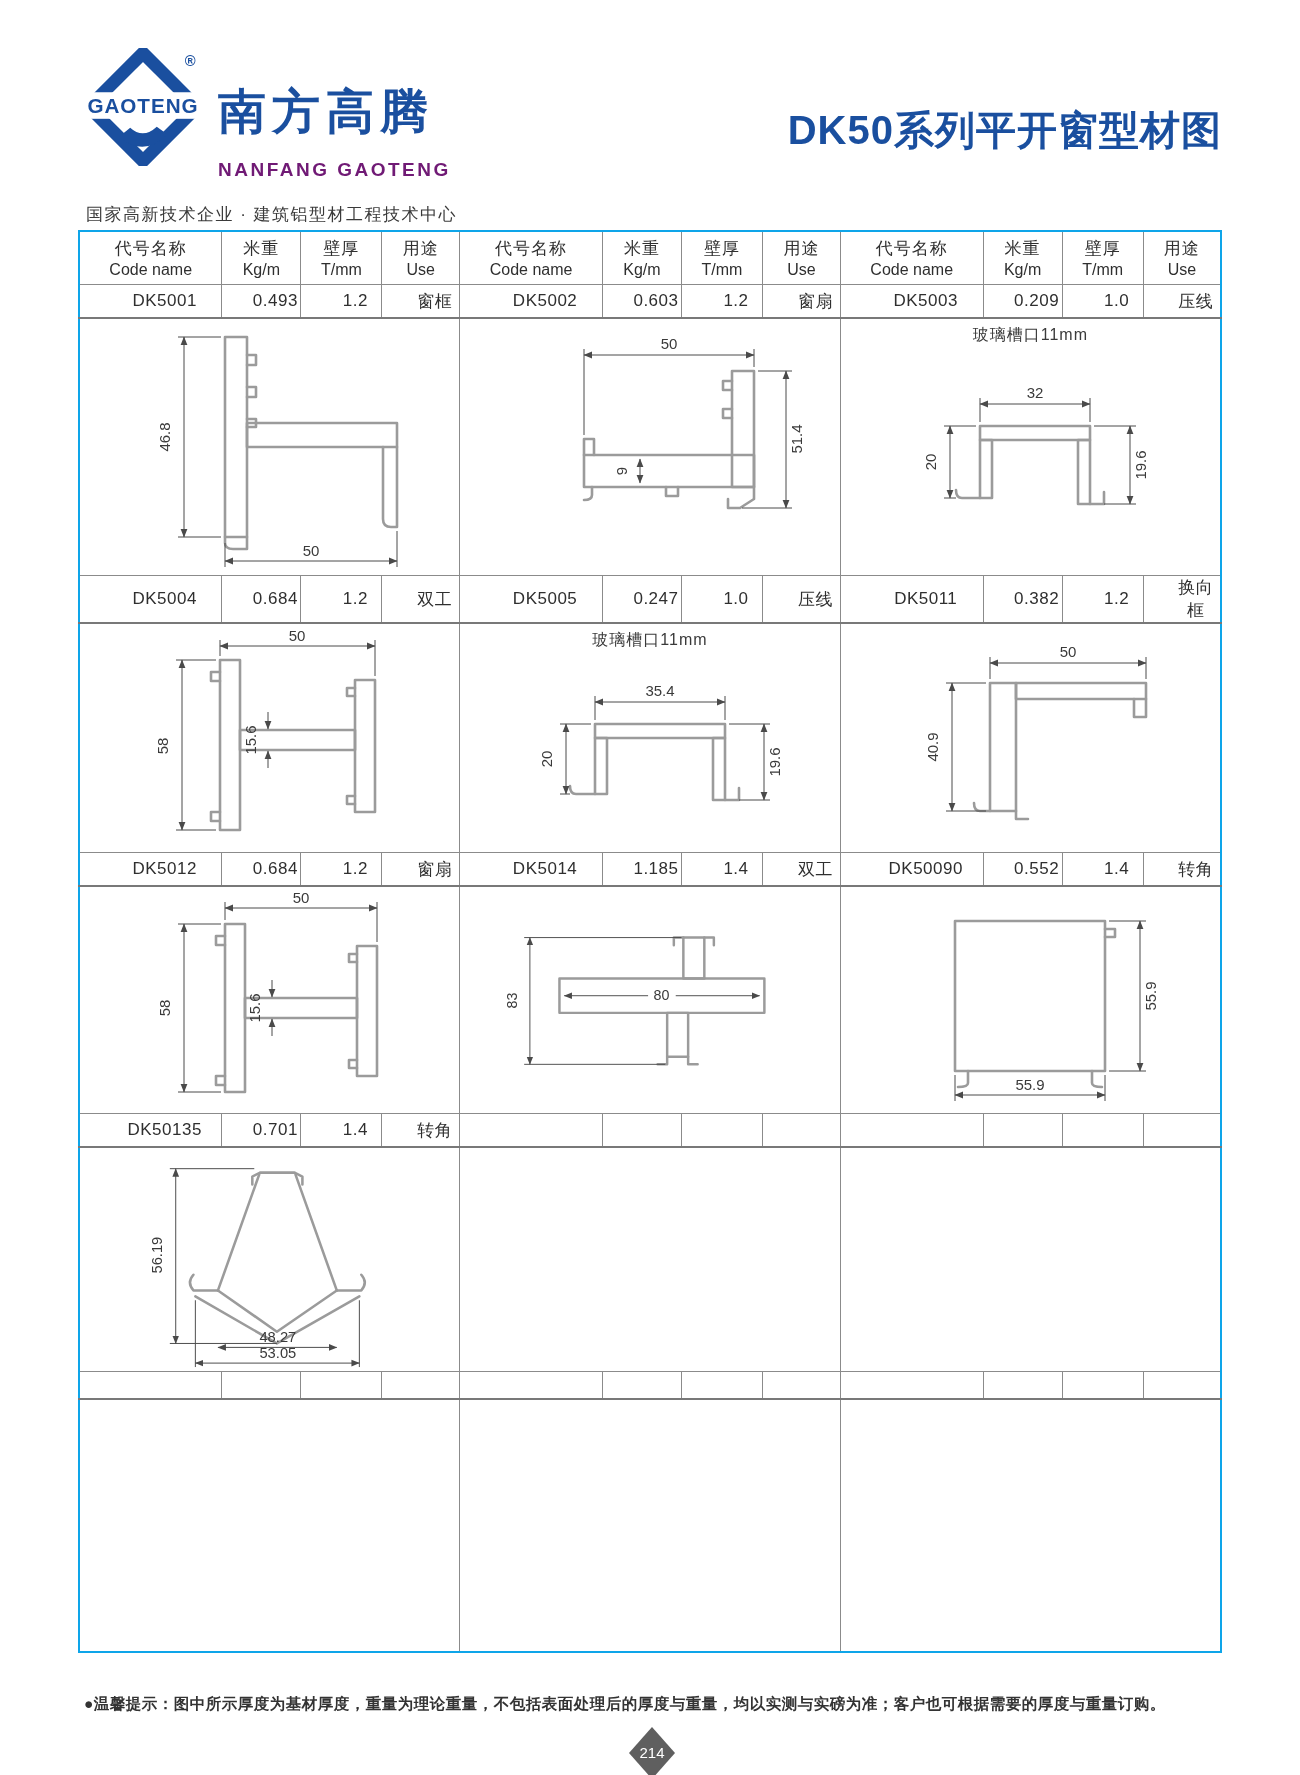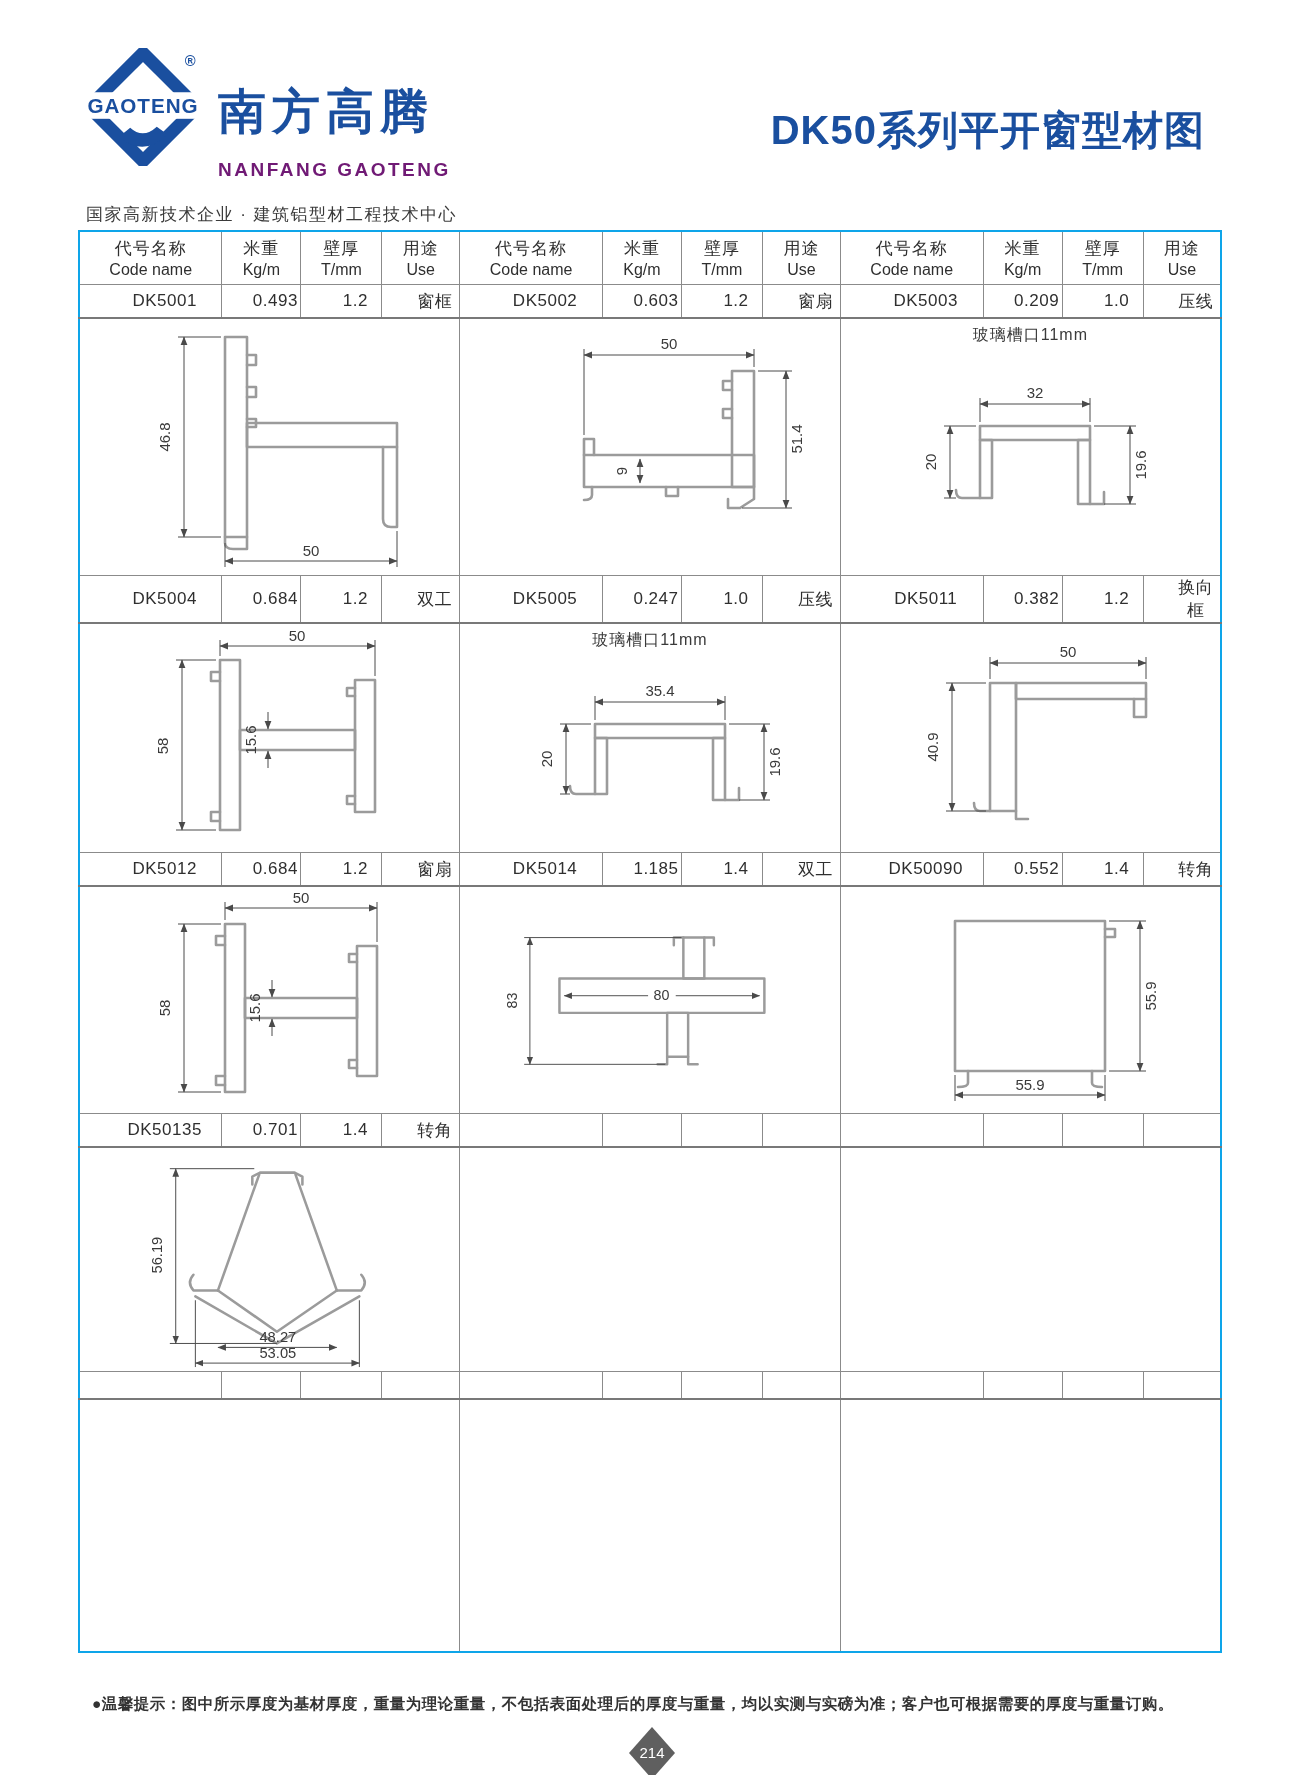--- a/index.html
+++ b/index.html
@@ -4,21 +4,21 @@
 <style>
   html,body{margin:0;padding:0;}
   body{width:1300px;height:1775px;background:#fff;position:relative;overflow:hidden;
        font-family:"Liberation Sans","DejaVu Sans",sans-serif;color:#333;}
   .hdr{position:absolute;left:0;top:0;width:1300px;height:230px;}
   .logo-block{position:absolute;left:84px;top:48px;display:flex;align-items:flex-start;}
   .brand{margin-left:16px;padding-top:40px;}
   .brand-zh{font-size:48px;font-weight:bold;color:#1a4f9f;letter-spacing:6px;line-height:1;}
   .brand-en{font-size:19px;font-weight:bold;color:#701a75;letter-spacing:2.5px;margin-top:23px;}
   .tagline{position:absolute;left:86px;top:203px;font-size:17px;letter-spacing:1.5px;color:#3a3a3a;font-weight:500;}
-  .title-block{position:absolute;right:95px;top:108px;text-align:right;}
+  .title-block{position:absolute;right:78px;top:108px;text-align:right;}
   .title-zh{font-size:40px;font-weight:bold;color:#1a4f9f;letter-spacing:1px;line-height:1.1;}
   .title-en{font-size:24px;color:#3a3a3a;margin-top:5px;}
   table.profiles{position:absolute;left:78px;top:230px;width:1144px;border-collapse:collapse;
        border:2px solid #0ea5e9;table-layout:fixed;}
   table.profiles td,table.profiles th{border:1px solid #8b8b8b;padding:0;text-align:center;vertical-align:middle;}
   tr.hrow th{height:52px;font-weight:500;color:#2f2f2f;}
   .th-zh{font-size:17px;letter-spacing:1px;}
   .th-en{font-size:16px;margin-top:1px;}
   tr.drow td{height:32px;font-size:17px;color:#2f2f2f;font-weight:500;letter-spacing:.5px;padding-left:28px;}
   tr.grow td{border-top:2px solid #787878;vertical-align:middle;}
@@ -26,21 +26,21 @@
   .gnote{font-size:16px;color:#3a3a3a;letter-spacing:1px;margin:6px 0 0 0;}
   .gnote + svg{margin:auto 0;}
   tr.h1 td{height:256px;} tr.h2 td{height:228px;} tr.h3 td{height:226px;}
   tr.h4 td{height:223px;} tr.h5 td{height:251px;} tr.he td{height:26px;}
   svg .pf{fill:none;stroke:#9b9b9b;stroke-width:2.6;stroke-linejoin:round;stroke-linecap:round;}
   svg .xl{stroke:#4a4a4a;stroke-width:1;fill:none;}
   svg .dl{stroke:#4a4a4a;stroke-width:1;fill:none;marker-start:url(#arr);marker-end:url(#arr);}
   svg .d1{stroke:#4a4a4a;stroke-width:1;fill:none;marker-end:url(#arr);}
   svg text.dt{fill:#3a3a3a;font-size:15px;font-family:"Liberation Sans","DejaVu Sans",sans-serif;}
   .mid{text-anchor:middle;}
-  .footnote{position:absolute;left:92px;top:1694px;font-size:15.5px;font-weight:600;color:#333;letter-spacing:.5px;}
+  .footnote{position:absolute;left:84px;top:1694px;font-size:15.5px;font-weight:600;color:#333;letter-spacing:.5px;}
   .pageno{position:absolute;left:629px;top:1727px;}
 </style>
 </head>
 <body>
 
 <svg width="0" height="0" style="position:absolute" aria-hidden="true">
   <defs>
     <marker id="arr" viewBox="0 0 10 10" refX="9" refY="5" markerWidth="9" markerHeight="9" orient="auto-start-reverse" markerUnits="userSpaceOnUse">
       <path d="M0,1.2 L9.5,5 L0,8.8 z" fill="#4a4a4a"></path>
     </marker>

